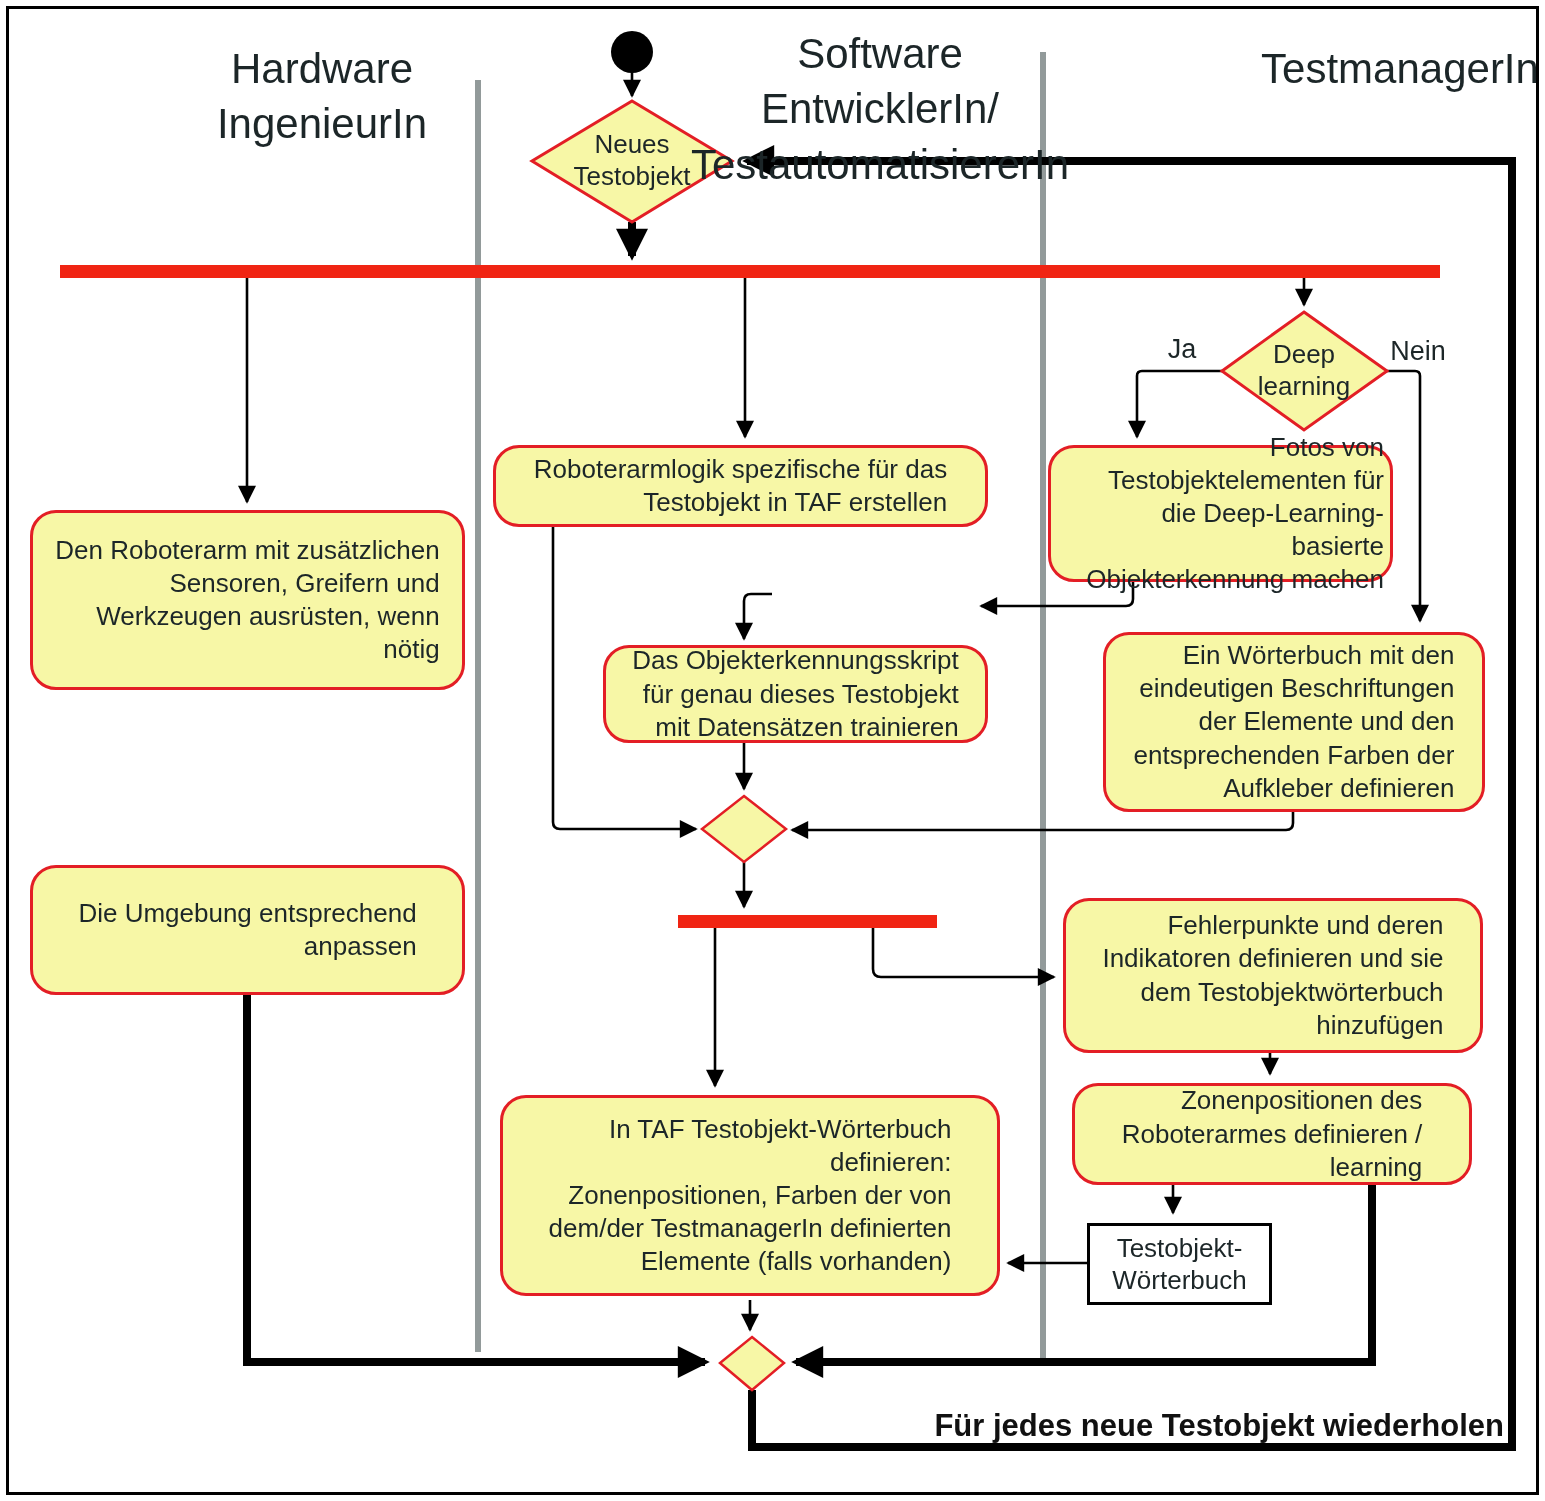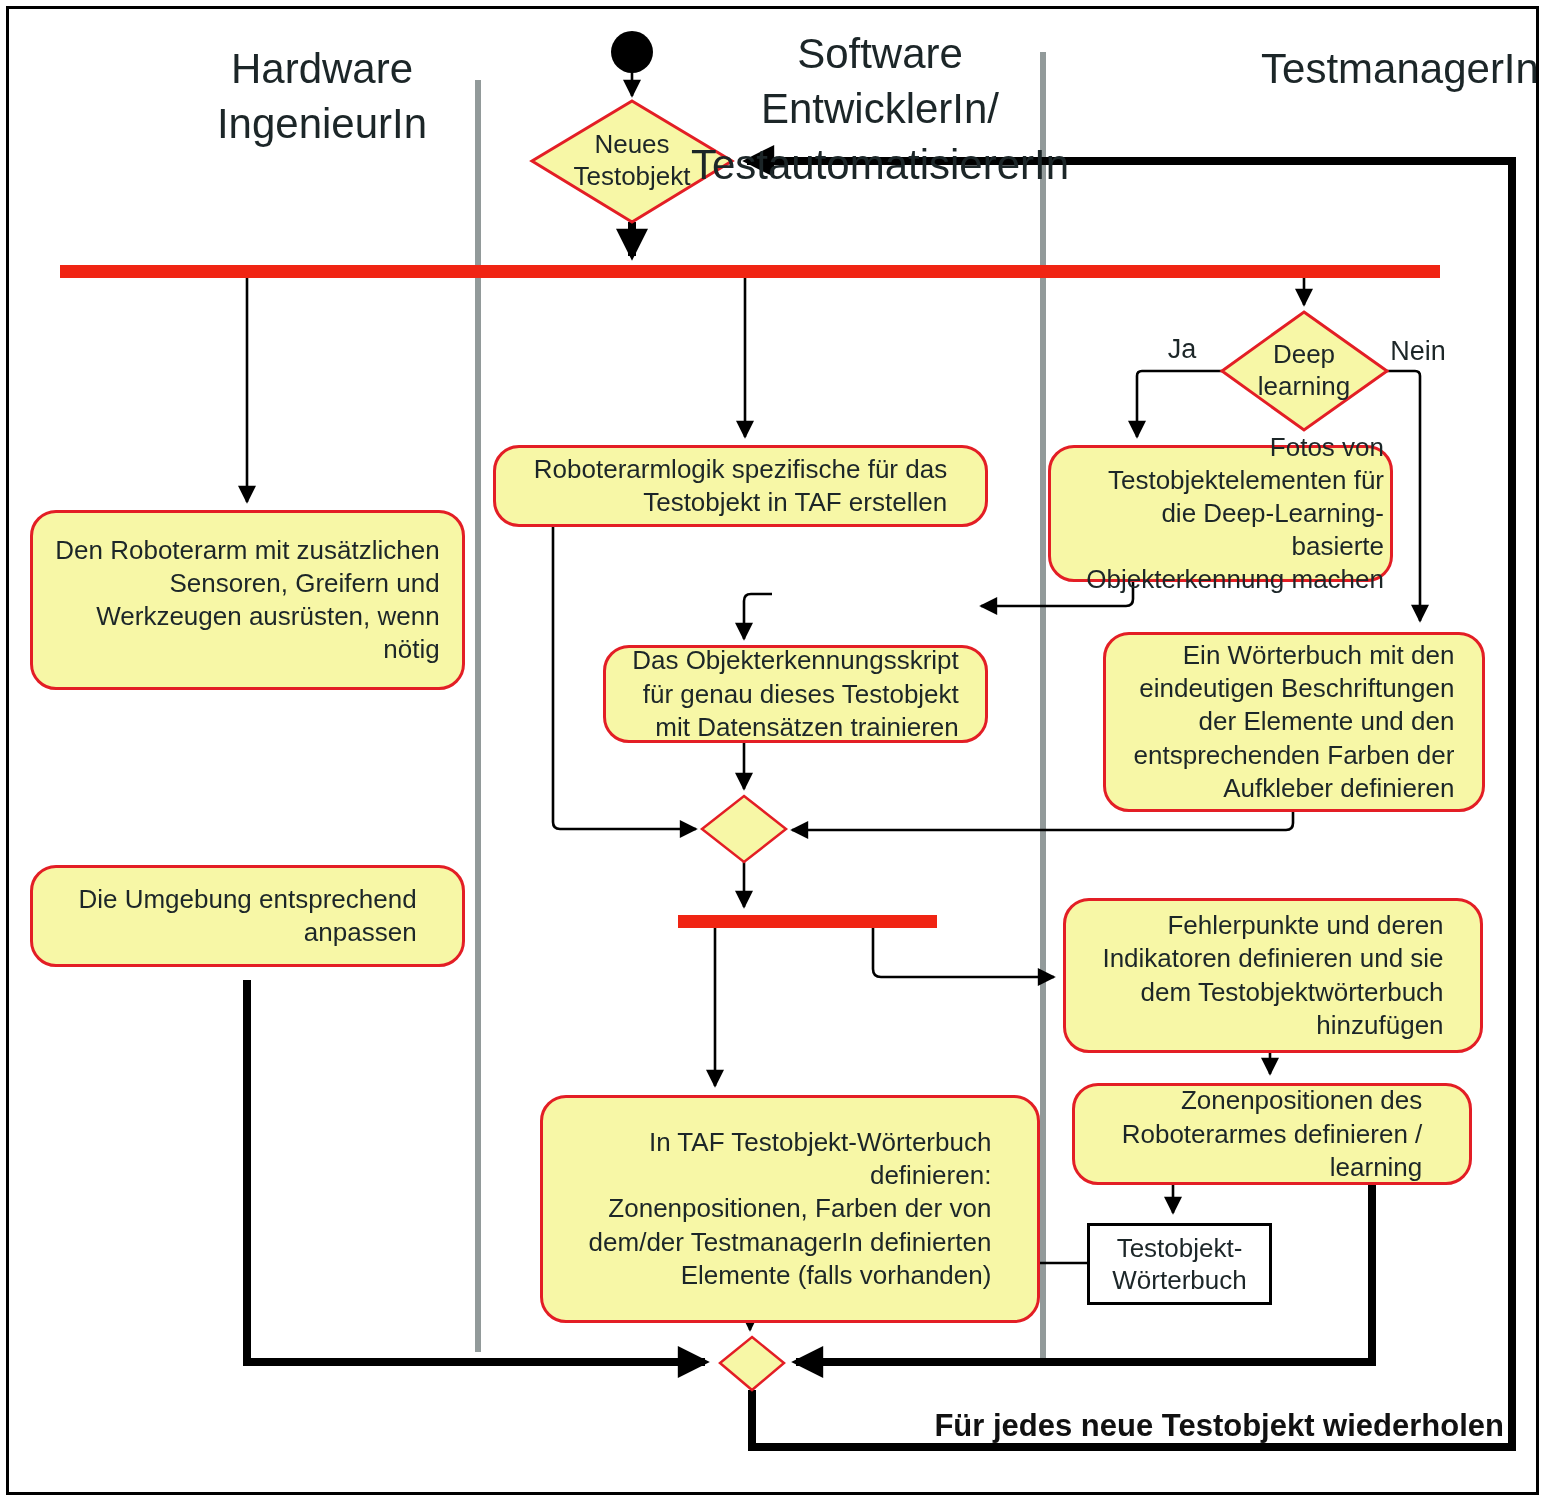--- a/index.html
+++ b/index.html
@@ -110,21 +110,21 @@
 Testobjekt</div>
   <div class="diamond-label" style="left:1226px; top:328px; width:156px; height:86px;">Deep
 learning</div>
   <div class="guard-label" style="left:1146px; top:334px; width:72px;">Ja</div>
   <div class="guard-label" style="left:1372px; top:336px; width:92px;">Nein</div>
 
   <div class="activity" style="left:30px; top:510px; width:435px; height:180px;">Den Roboterarm mit zusätzlichen
 Sensoren, Greifern und
 Werkzeugen ausrüsten, wenn
 nötig</div>
-  <div class="activity" style="left:30px; top:865px; width:435px; height:102px;">Die Umgebung entsprechend
+  <div class="activity" style="left:30px; top:865px; width:435px; height:130px;">Die Umgebung entsprechend
 anpassen</div>
   <div class="activity" style="left:493px; top:445px; width:495px; height:82px;">Roboterarmlogik spezifische für das
 Testobjekt in TAF erstellen</div>
   <div class="activity" style="left:603px; top:645px; width:385px; height:98px;">Das Objekterkennungsskript
 für genau dieses Testobjekt
 mit Datensätzen trainieren</div>
   <div class="activity" style="left:1048px; top:445px; width:345px; height:137px;padding-left:28px;">Fotos von
 Testobjektelementen für
 die Deep-Learning-basierte
 Objekterkennung machen</div>
@@ -133,21 +133,21 @@
 der Elemente und den
 entsprechenden Farben der
 Aufkleber definieren</div>
   <div class="activity" style="left:1063px; top:898px; width:420px; height:155px;">Fehlerpunkte und deren
 Indikatoren definieren und sie
 dem Testobjektwörterbuch
 hinzufügen</div>
   <div class="activity" style="left:1072px; top:1083px; width:400px; height:102px;">Zonenpositionen des
 Roboterarmes definieren /
 learning</div>
-  <div class="activity" style="left:500px; top:1095px; width:500px; height:228px;margin-left:40px;">In TAF Testobjekt-Wörterbuch
+  <div class="activity" style="left:500px; top:1095px; width:500px; height:201px;">In TAF Testobjekt-Wörterbuch
 definieren:
 Zonenpositionen, Farben der von
 dem/der TestmanagerIn definierten
 Elemente (falls vorhanden)</div>
 
   <div class="object-box" style="left:1087px; top:1223px; width:185px; height:82px;">Testobjekt-
 Wörterbuch</div>
 
   <div class="loop-label" style="left:700px; top:1408px; width:804px;">Für jedes neue Testobjekt wiederholen</div>
 

